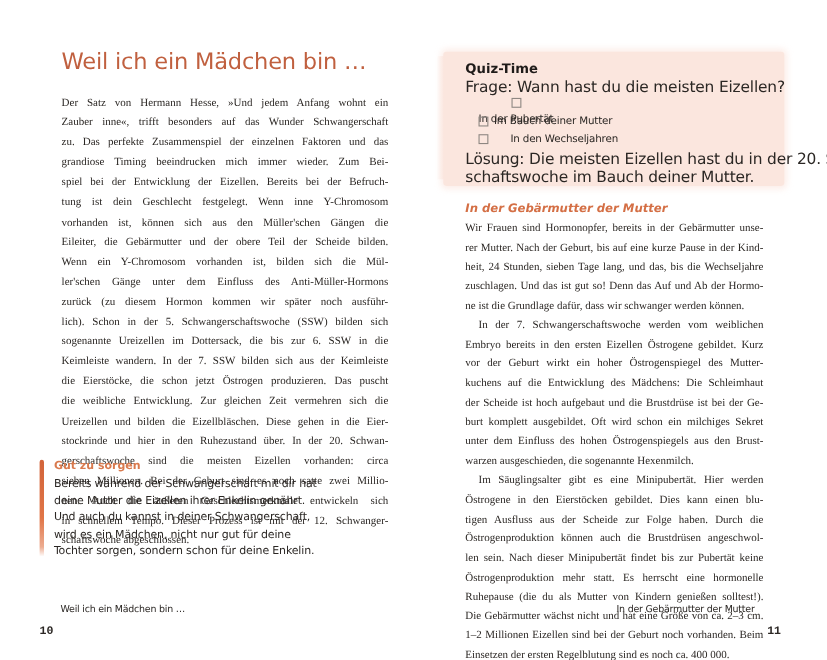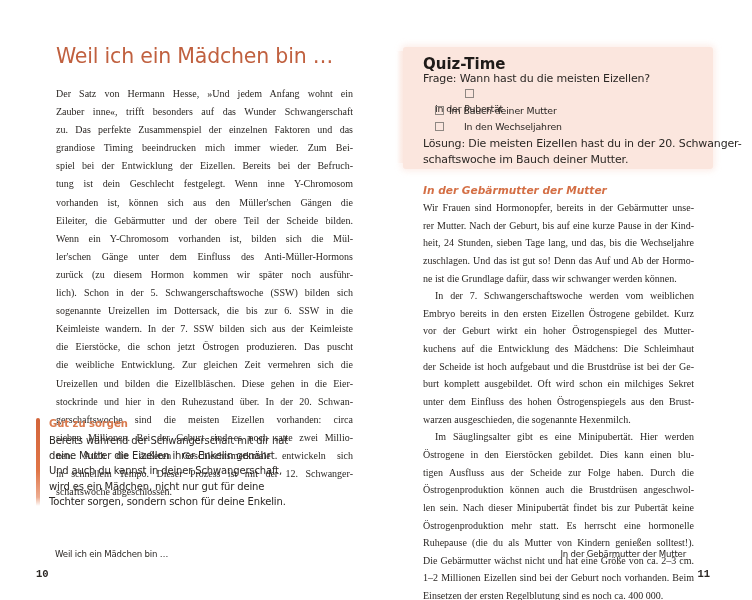--- a/index.html
+++ b/index.html
@@ -59,25 +59,25 @@
     background: #fbe6de;
     border-radius: 3px;
     box-shadow: 0 0 6px 2px rgba(251,230,222,0.7);
   }
   .quiz-box::before {
     content: ""; position: absolute; left: -6px; top: 4px; width: 8px; height: 112px;
     background: linear-gradient(to right, rgba(251,230,222,0), #fbe6de);
   }
   .quiz-title {
     position: absolute; left: 20px; top: 8px;
-    font-family: "DejaVu Sans", sans-serif; font-weight: bold; font-size: 15px; color: #1f1b19;
+    font-family: "DejaVu Sans", sans-serif; font-weight: bold; font-size: 12px; color: #1f1b19;
   }
   .quiz-line {
     position: absolute; left: 20px;
-    font-family: "DejaVu Sans", sans-serif; font-size: 11px; color: #2b2724; white-space: nowrap;
+    font-family: "DejaVu Sans", sans-serif; font-size: 14px; color: #2b2724; white-space: nowrap;
     letter-spacing: -0.15px;
   }
   .quiz-option { position: absolute; left: 32px; display: flex; align-items: center; gap: 5px;
     font-family: "DejaVu Sans", sans-serif; font-size: 9.4px; color: #2b2724; white-space: nowrap; letter-spacing: -0.15px; }
   .checkbox {
     display: inline-block; width: 7px; height: 7px; border: 1px solid #8e8782; background: transparent;
   }
 
   .section-heading {
     position: absolute; left: 47px; top: 184px;

